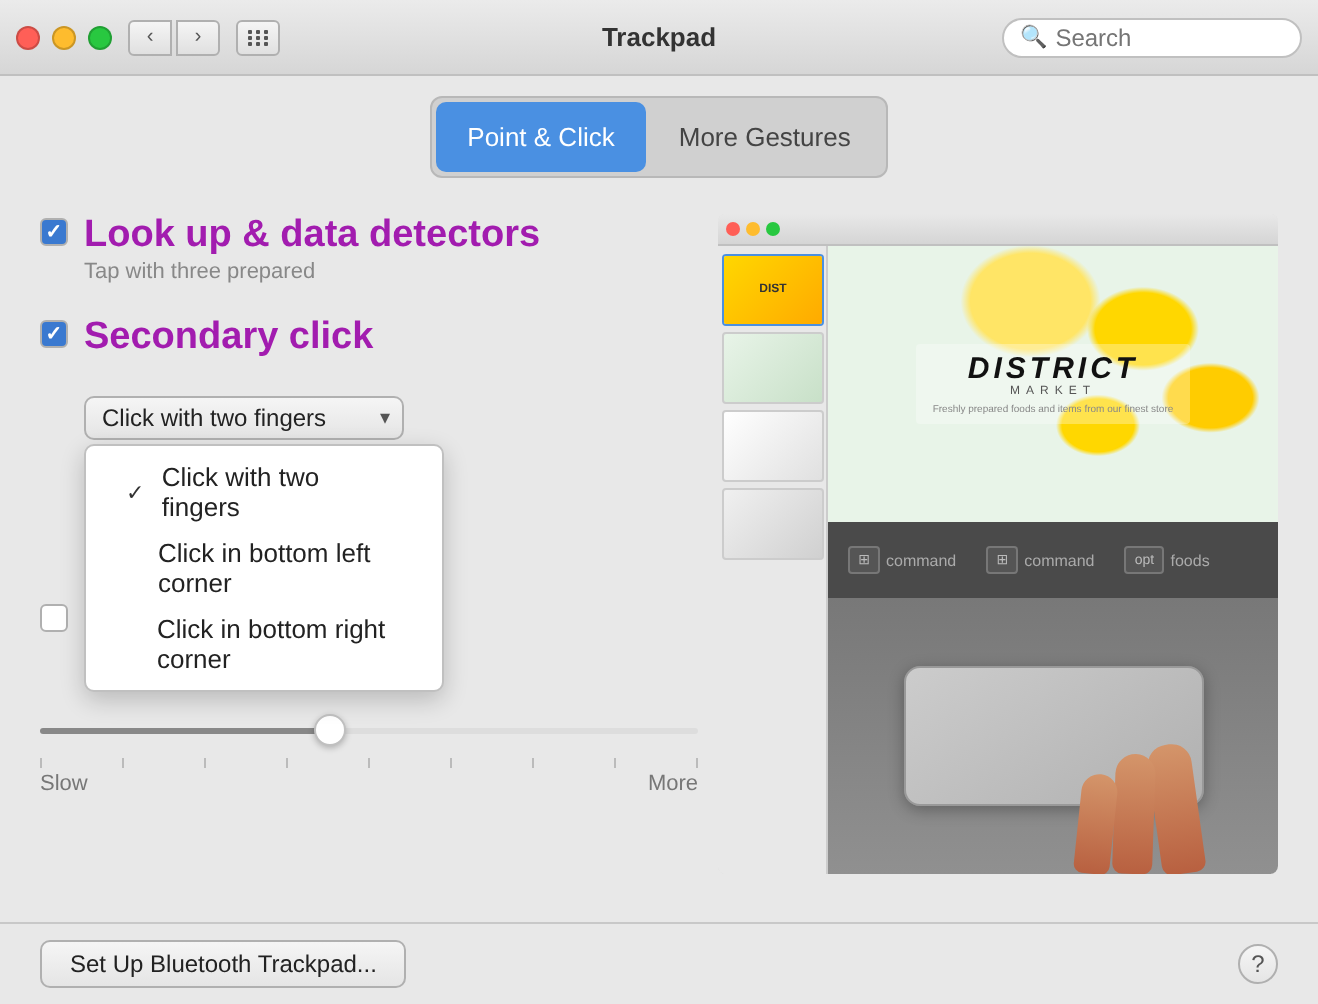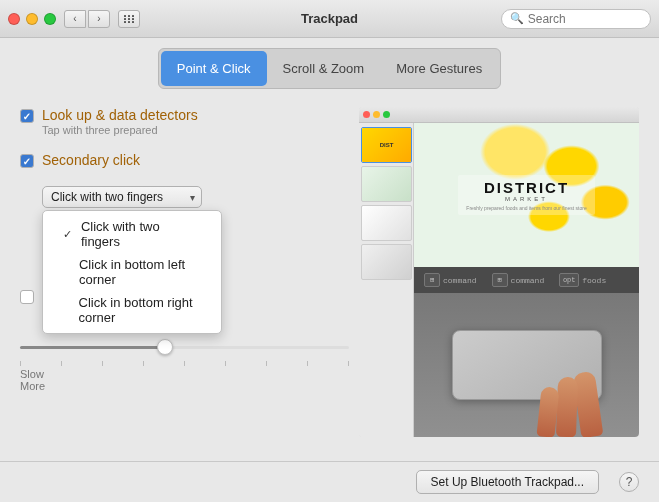--- a/index.html
+++ b/index.html
@@ -181,21 +181,21 @@
     .checkbox.checked::after {
       content: '✓';
       color: white;
       font-size: 10px;
       font-weight: bold;
     }
     .checkbox.unchecked {
       background: white;
     }
     .option-text-group { display: flex; flex-direction: column; }
-    .option-title { font-size: 14px; color: #a16207; font-weight: 400; }
+    .option-title { font-size: 19px; color: #a21caf; font-weight: 700; }
     .option-subtitle { font-size: 11px; color: #888; margin-top: 1px; }
 
     
     .dropdown-container {
       position: relative;
       margin-top: 18px;
     }
     .dropdown-btn {
       background: linear-gradient(to bottom, #f5f5f5, #e5e5e5);
       border: 1px solid #b0b0b0;
@@ -333,52 +333,50 @@
       background:
         radial-gradient(ellipse 40px 30px at 70% 30%, #ffd700 60%, transparent 70%),
         radial-gradient(ellipse 35px 25px at 85% 55%, #ffcc00 60%, transparent 70%),
         radial-gradient(ellipse 30px 22px at 60% 65%, #ffd700 60%, transparent 70%),
         radial-gradient(ellipse 50px 40px at 45% 20%, #ffe566 60%, transparent 70%),
         #e8f4e8;
     }
 
     
     .kb-bar {
-      height: 26px;
+      height: 38px;
       background: #4a4a4a;
       display: flex;
       align-items: center;
       padding: 0 10px;
       gap: 15px;
       overflow: hidden;
-      font-family: Liberation Mono, monospace;
     }
 
     .tracking-section {
       margin-top: 10px;
     }
     .tracking-label {
       text-align: center;
       font-size: 13px;
       color: #333;
       margin-bottom: 4px;
     }
     .slider-labels {
       display: flex;
       justify-content: space-between;
       font-size: 11px;
       color: #777;
       margin-top: 2px;
-      flex-direction: column;
     }
 
     
     .footer {
       display: flex;
-      justify-content: flex-end;
+      justify-content: space-between;
       align-items: center;
       padding: 8px 20px;
       gap: 20px;
     }
     .btn-setup {
       background: linear-gradient(to bottom, #f5f5f5, #e5e5e5);
       border: 1px solid #b0b0b0;
       border-radius: 5px;
       padding: 4px 14px;
       font-size: 12px;
@@ -435,21 +433,20 @@
   <div class="title">Trackpad</div>
   <div class="search-box" style="right:8px; top:50%; transform:translateY(-50%); position:absolute;">
     <span class="search-icon-svg">🔍</span>
     <input type="text" placeholder="Search" style="">
   </div>
 </div>
 
 <div class="tabs-container">
   <div class="tab-group">
     <div class="tab active">Point &amp; Click</div>
-    <div class="tab">Scroll &amp; Zoom</div>
     <div class="tab">More Gestures</div>
   </div>
 </div>
 
 <div class="main">
 
   <div class="left-panel">
 
     <div class="option-row">
       <div class="checkbox checked"></div>
@@ -549,21 +546,21 @@
             <div class="preview-thumb-inner"></div>
           </div>
         </div>
 
         <div class="preview-main">
           <div class="preview-slide">
             <div class="lemon-bg"></div>
 
             <div style="position:absolute;bottom:0;left:0;right:0;top:0;display:flex;align-items:center;justify-content:center;">
               <div style="text-align:center;background:rgba(255,255,255,0.3);padding:4px 8px;border-radius:2px;">
-                <div style="font-size:15px;font-weight:900;color:#111;letter-spacing:2px;">DISTRICT</div>
+                <div style="font-size:15px;font-weight:900;color:#111;letter-spacing:2px;font-style:italic;">DISTRICT</div>
                 <div style="font-size:6px;color:#555;letter-spacing:3px;">MARKET</div>
                 <div style="font-size:5px;color:#888;margin-top:3px;">Freshly prepared foods and items from our finest store</div>
               </div>
             </div>
           </div>
 
           <div class="kb-bar">
             <div style="display:flex;align-items:center;gap:3px;">
               <div style="width:16px;height:14px;background:#555;border-radius:2px;display:flex;align-items:center;justify-content:center;border:1px solid #777;">
                 <span style="font-size:7px;color:#bbb;">⊞</span>

